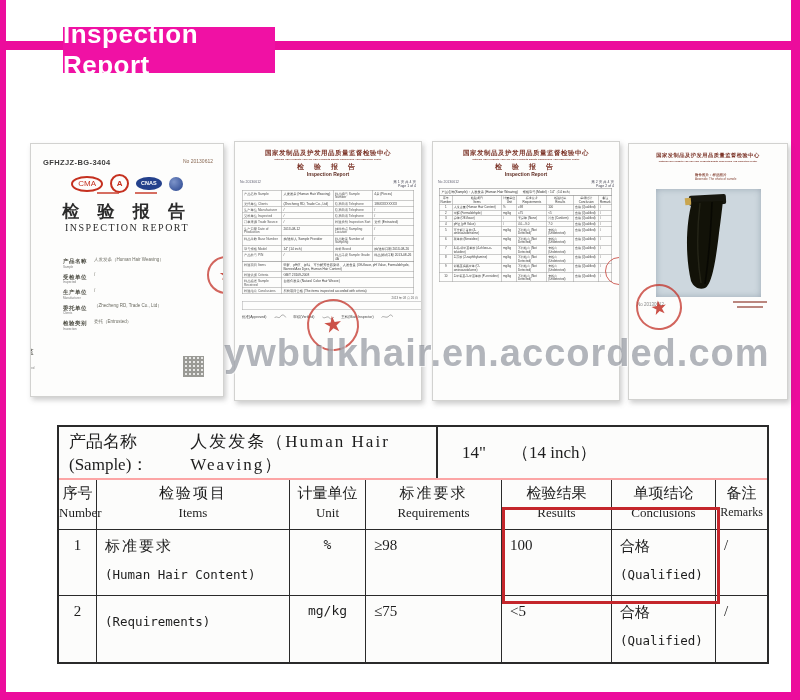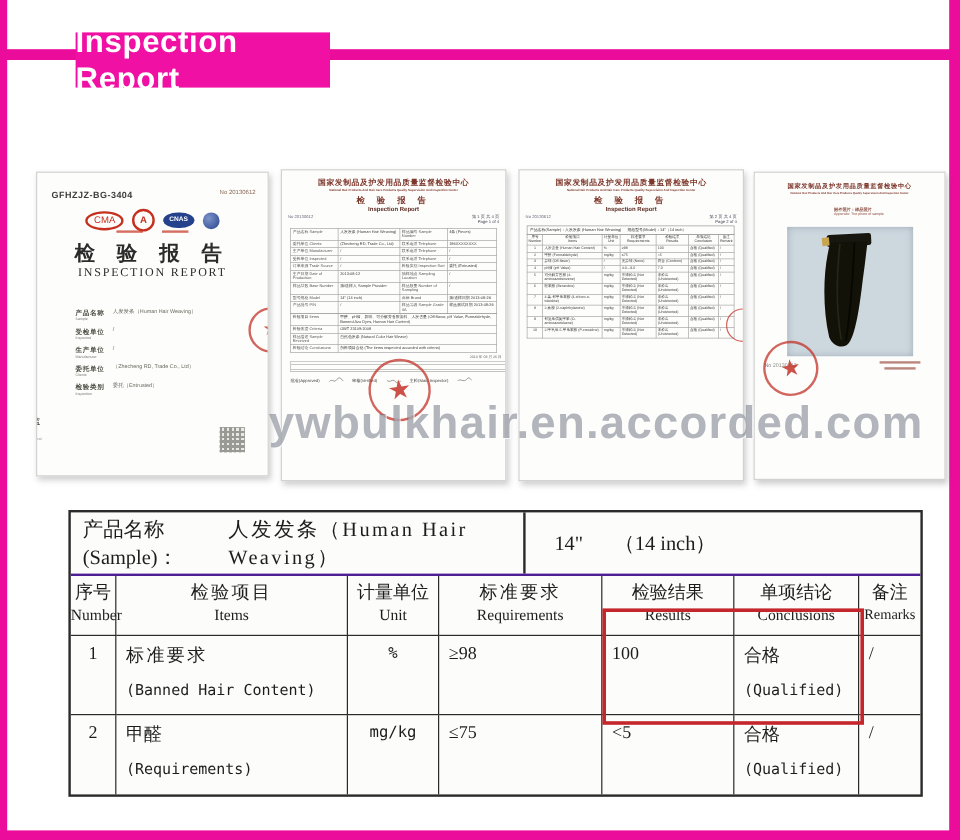--- a/index.html
+++ b/index.html
@@ -81,21 +81,21 @@
   .d4-no{position:absolute;left:8px;top:158px;font-size:4.5px;color:#888;}
   .d4-lines{position:absolute;left:104px;top:157px;}
   .d4-lines i{display:block;width:34px;height:2px;background:rgba(150,70,58,.65);margin-bottom:3px;}
   
   #watermark{position:absolute;left:224px;top:332px;width:575px;white-space:nowrap;
              font-size:38px;font-weight:bold;color:rgba(108,114,124,.52);letter-spacing:1px;
              text-shadow:1px 1px 0 rgba(255,255,255,.65);z-index:30;}
   
   #mt{position:absolute;left:57px;top:425px;width:708px;height:235px;border:2px solid #2a2a2a;
       background:#fcfcfb;font-family:"Liberation Serif",serif;color:#1d1d1d;z-index:5;}
-  .mt-top{display:flex;height:51px;border-bottom:2px solid #4c1d95;align-items:flex-start;}
+  .mt-top{display:flex;height:51px;border-bottom:2px solid #fca5a5;align-items:flex-start;}
   .mt-top .c1{width:379px;border-right:2px solid #2a2a2a;height:100%;display:flex;align-items:center;padding-left:10px;box-sizing:border-box;font-size:17px;}
   .mt-top .c2{flex:1;height:100%;display:flex;align-items:center;padding-left:10px;font-size:17px;}
   .mt-grid{display:grid;grid-template-columns:38px 193px 76px 136px 110px 104px 1fr;}
   .mc{border-right:1.6px solid #2a2a2a;border-bottom:1.6px solid #2a2a2a;box-sizing:border-box;}
   .mc.last{border-right:none;}
   .hrow .mc{height:50px;text-align:center;padding-top:4px;}
   .hcn{font-size:15px;}
   .hen{font-size:13px;margin-top:2px;}
   .brow .mc{height:66px;padding:7px 0 0 8px;font-size:15px;}
   .brow .num{text-align:center;padding-left:0;}
@@ -500,35 +500,34 @@
         </div>
       <div class="mc last">
           <div class="hcn">备注</div>
           <div class="hen" style="font-size:12px;">Remarks</div>
         </div>
     </div>
     <div class="mt-grid brow">
       <div class="mc num">1</div>
       <div class="mc">
           <div class="mspace">标准要求</div>
-          <div class="en-line">(Banned Hair Content)</div>
+          <div class="en-line">(Human Hair Content)</div>
         </div>
       <div class="mc u">%</div>
       <div class="mc">≥98</div>
       <div class="mc">100</div>
       <div class="mc">
           <div>合格</div>
           <div class="en-line">(Qualified)</div>
         </div>
       <div class="mc last">/</div>
     </div>
     <div class="mt-grid brow brow2">
       <div class="mc num">2</div>
       <div class="mc">
-          <div>甲醛</div>
           <div class="en-line">(Requirements)</div>
         </div>
       <div class="mc u">mg/kg</div>
       <div class="mc">≤75</div>
       <div class="mc">&lt;5</div>
       <div class="mc">
           <div>合格</div>
           <div class="en-line">(Qualified)</div>
         </div>
       <div class="mc last">/</div>

